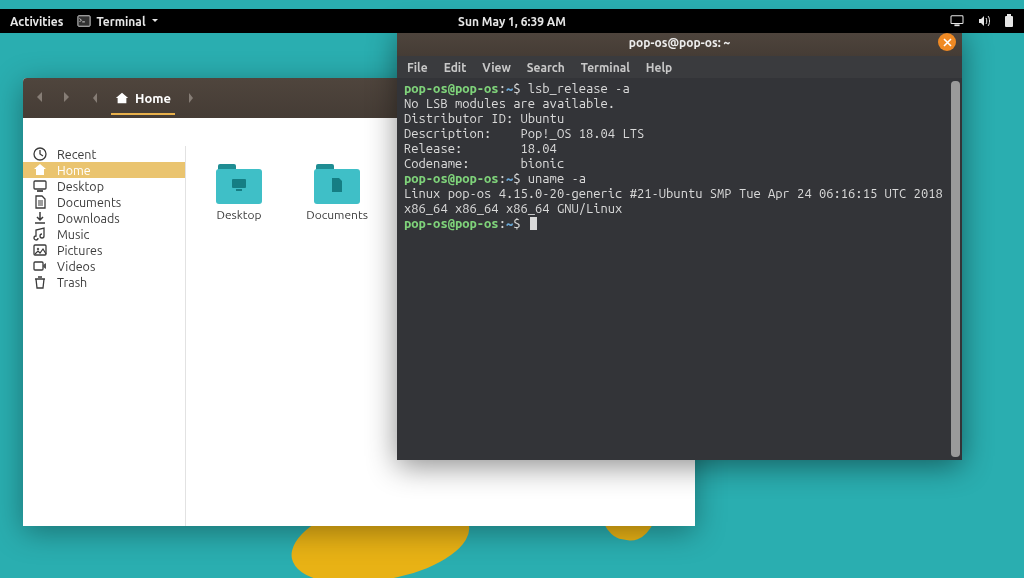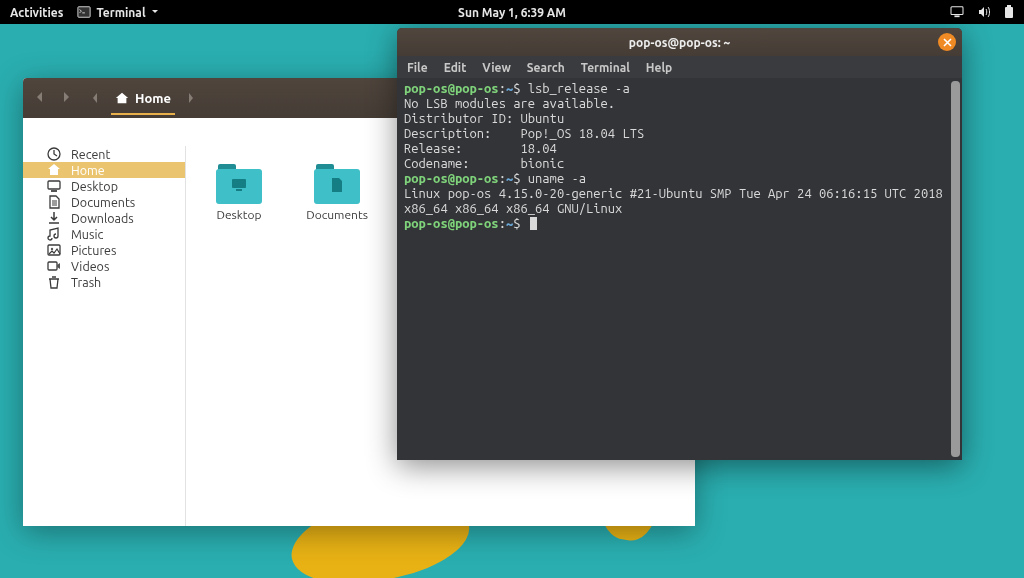--- a/index.html
+++ b/index.html
@@ -1,37 +1,37 @@
 <!DOCTYPE html>
 <html><head>
 <meta charset="utf-8">
 <style>
 * { margin: 0; padding: 0; box-sizing: border-box; }
 body { font-family: "Ubuntu", "Cantarell", sans-serif; width: 1024px; height: 578px; overflow: hidden; position: relative; background: #2aaeb0; }
-.topbar { position: absolute; top: 0; left: 0; right: 0; height: 24px; background: #000; color: #e6e6e6; display: flex; align-items: center; font-size: 12px; font-weight: 600; padding: 0 10px; z-index: 100; }
+.topbar { position: absolute; top: 9px; left: 0; right: 0; height: 24px; background: #000; color: #e6e6e6; display: flex; align-items: center; font-size: 12px; font-weight: 600; padding: 0 10px; z-index: 100; }
 .topbar .left { display: flex; align-items: center; gap: 14px; }
 .topbar .left .app { display: flex; align-items: center; gap: 5px; }
 .topbar .center { position: absolute; left: 50%; transform: translateX(-50%); }
 .topbar .right { margin-left: auto; display: flex; align-items: center; gap: 14px; }
 .topbar svg { fill: #e6e6e6; }
 .desktop-accent { position: absolute; left: 280px; top: 470px; width: 420px; height: 120px; pointer-events: none; }
 .desktop-accent .blob1 { position: absolute; width: 180px; height: 80px; background: #e8b215; border-radius: 50% 40% 45% 50%; transform: rotate(-12deg); left: 10px; top: 30px; }
 .desktop-accent .blob2 { position: absolute; width: 60px; height: 90px; background: #e8b215; border-radius: 45% 50% 40% 50%; transform: rotate(10deg); right: 40px; top: -20px; }
 
 
 .fm { position: absolute; left: 23px; top: 78px; width: 672px; height: 448px; background: #fff; box-shadow: 0 6px 30px rgba(0,0,0,0.35); border-radius: 4px 4px 0 0; overflow: hidden; display: flex; flex-direction: column; z-index: 10; gap: 28px; }
 .fm-header { height: 40px; background: linear-gradient(#4f453d,#453c35); display: flex; align-items: center; padding: 0 10px; gap: 12px; color: #cfc7bf; }
 .fm-header .nav-btn { opacity: 0.45; }
 .fm-header .loc { display: flex; align-items: center; gap: 6px; color: #fff; font-weight: 600; font-size: 13px; border-bottom: 2px solid #e8b04b; padding: 9px 4px 8px 4px; }
 .fm-header .spacer { flex: 1; }
 .fm-header svg { fill: #cfc7bf; }
 .fm-header .loc svg { fill: #fff; }
 .fm-body { flex: 1; display: flex; min-height: 0; }
 .fm-sidebar { width: 163px; border-right: 1px solid #e2e2e2; background: #fff; overflow: hidden; }
-.fm-side-item { display: flex; align-items: center; gap: 10px; padding: 0 24px; height: 16px; font-size: 12.5px; color: #3b3b3b; cursor: pointer; }
+.fm-side-item { display: flex; align-items: center; gap: 10px; padding: 0 10px; height: 16px; font-size: 12.5px; color: #3b3b3b; cursor: pointer; }
 .fm-side-item.active { background: #eac46f; color: #fff; }
 .fm-side-item svg { width: 14px; height: 14px; fill: #555; flex-shrink: 0; }
 .fm-side-item.active svg { fill: #fff; }
 .fm-side-gap { height: 8px; }
 .fm-content { flex: 1; padding: 18px 18px; display: flex; flex-wrap: wrap; align-content: flex-start; gap: 26px 28px; background: #fff; }
 .fm-item { width: 70px; display: flex; flex-direction: column; align-items: center; gap: 4px; cursor: pointer; }
 .fm-item .folder-icon { width: 46px; height: 40px; position: relative; }
 .folder-icon .tab { position: absolute; top: 0; left: 2px; width: 18px; height: 7px; background: #1f8d93; border-radius: 2px 2px 0 0; }
 .folder-icon .body { position: absolute; top: 5px; left: 0; right: 0; bottom: 0; background: #3fbfc7; border-radius: 3px; }
 .folder-icon .glyph { position: absolute; top: 12px; left: 50%; transform: translateX(-50%); width: 18px; height: 18px; fill: #157e84; }

